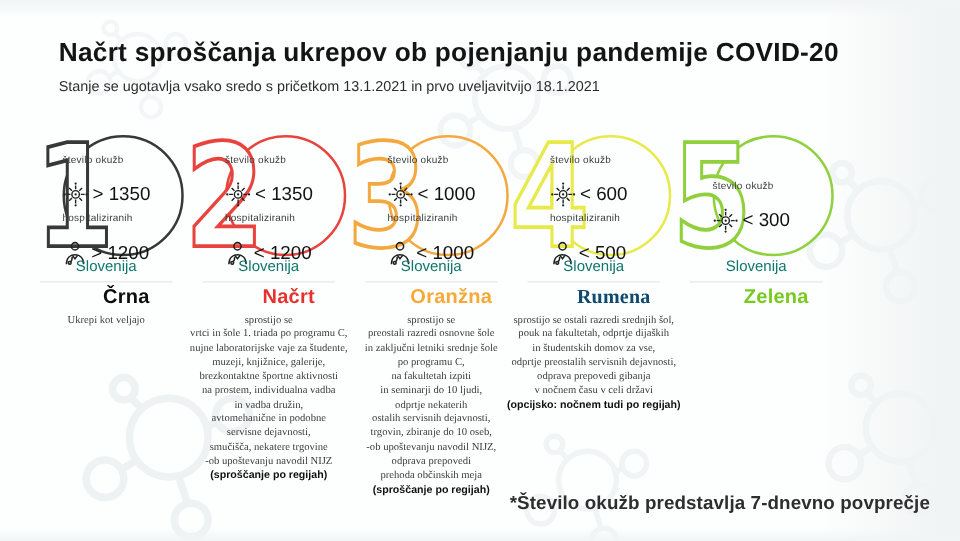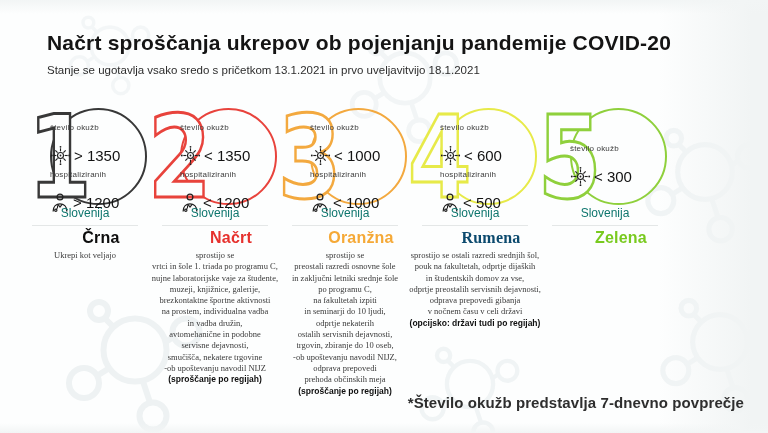--- a/index.html
+++ b/index.html
@@ -322,21 +322,21 @@
     <div class="region">Slovenija</div>
     <div class="divider"></div>
     <div class="name" style="color: #0c4a6e; font-family: Liberation Serif, serif;">Rumena</div>
     <div class="desc-wrap">
       <div class="desc">sprostijo se ostali razredi srednjih šol,
 pouk na fakultetah, odprtje dijaških
 in študentskih domov za vse,
 odprtje preostalih servisnih dejavnosti,
 odprava prepovedi gibanja
 v nočnem času v celi državi</div>
-      <div class="desc-bold">(opcijsko: državi tudi po regijah)</div>
+      <div class="desc-bold">(opcijsko: nočnem tudi po regijah)</div>
     </div>
   </div>
 
   <div class="phase">
     <div class="circle" style="border-color: rgb(143, 208, 60);"></div>
     <div class="num" style="color: rgb(143, 208, 60);">5</div>
     <div class="metrics single">
       <div class="m-label">število okužb</div>
       <div class="m-row">
         <svg class="icon-virus" viewBox="0 0 28 28">

